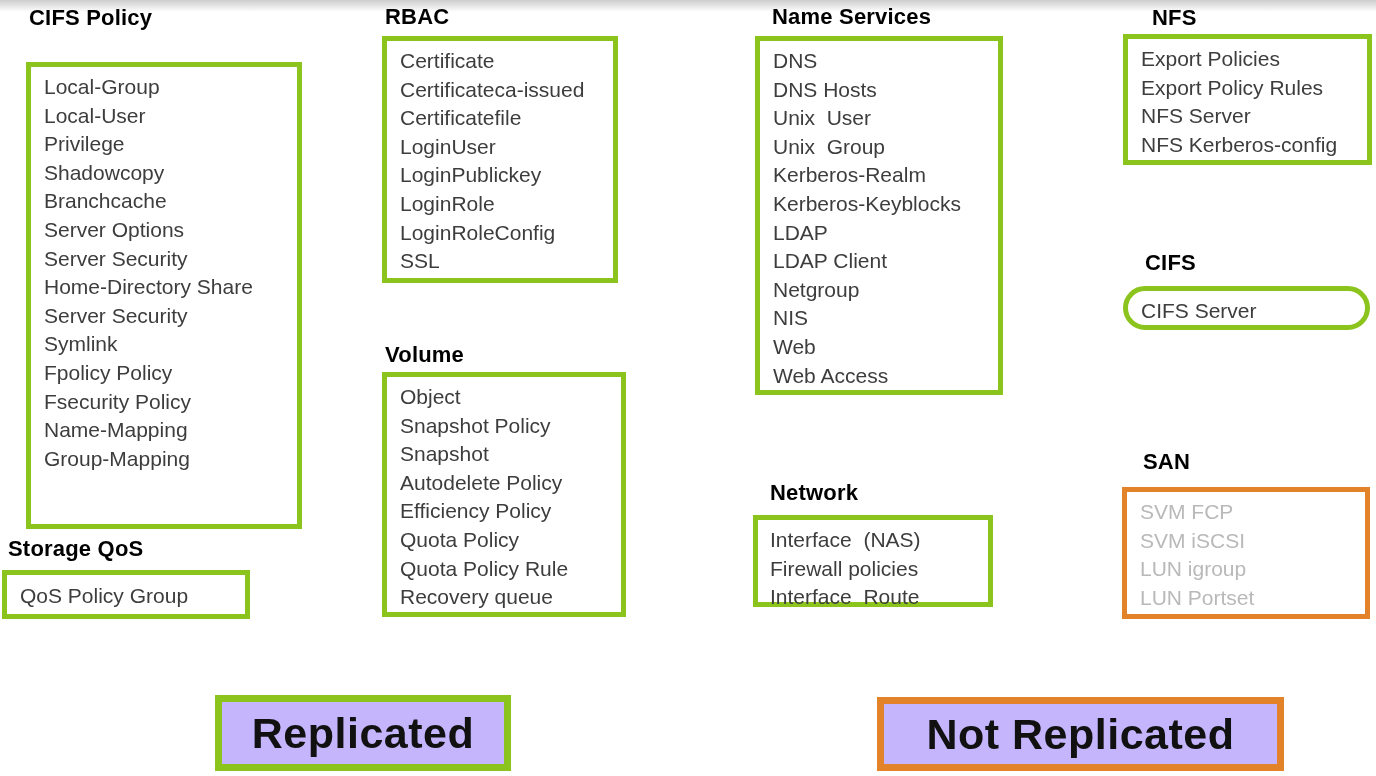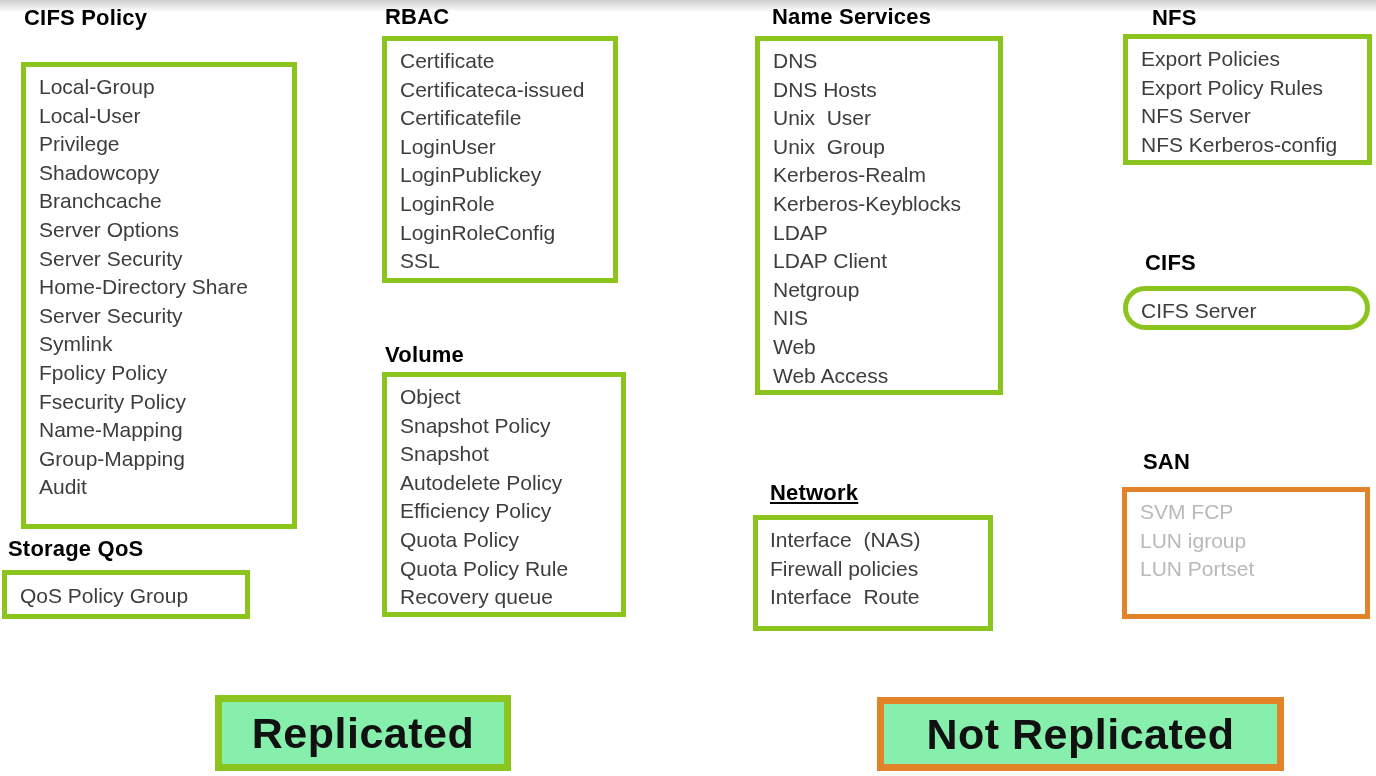--- a/index.html
+++ b/index.html
@@ -34,60 +34,60 @@
   .sec ul.orange { border-color: var(--not-replicated-orange); }
   .sec li {
     font-size: 21px;
     line-height: 28.6px;
     color: var(--item-text);
     white-space: pre;
   }
   .sec ul.muted li { color: var(--muted-item-text); }
 
   
-  #sec-cifs-policy   { left: 21px;    top: 6px;   }
+  #sec-cifs-policy   { left: 1px;    top: 6px; padding-left: 25px;   }
   #sec-cifs-policy h2   { margin: 0 0 6px 3px; }
   #sec-cifs-policy ul   { width: 276px; height: 467px; margin-top: 32px; }
 
   #sec-storage-qos   { left: 2px;    top: 537px; }
   #sec-storage-qos h2   { margin: 0 0 9px 6px; }
   #sec-storage-qos ul   { width: 248px; height: 49px; padding-top: 7px; }
 
   #sec-rbac          { left: 382px;  top: 5px;   }
   #sec-rbac h2          { margin: 0 0 7px 3px; }
   #sec-rbac ul          { width: 236px; height: 247px; }
 
   #sec-volume        { left: 382px;  top: 343px; }
   #sec-volume h2        { margin: 0 0 5px 3px; }
   #sec-volume ul        { width: 244px; height: 245px; }
 
   #sec-name-services { left: 755px;  top: 5px;   }
   #sec-name-services h2 { margin: 0 0 7px 17px; }
   #sec-name-services ul { width: 248px; height: 359px; line-height: 29px; }
 
   #sec-network       { left: 753px;  top: 481px; }
-  #sec-network h2       { margin: 0 0 10px 17px; text-decoration: underline; }
-  #sec-network ul       { width: 240px; height: 116px; padding-left: 12px; }
+  #sec-network h2       { margin: 0 0 10px 17px; }
+  #sec-network ul       { width: 240px; height: 92px; padding-left: 12px; }
 
   #sec-nfs           { left: 1123px; top: 6px;   }
   #sec-nfs h2           { margin: 0 0 4px 29px; }
   #sec-nfs ul           { width: 249px; height: 131px; }
 
   #sec-cifs          { left: 1123px; top: 251px; }
   #sec-cifs h2          { margin: 0 0 11px 22px; }
   #sec-cifs ul          { width: 247px; height: 44px; border-radius: 22px; }
 
   #sec-san           { left: 1122px; top: 450px; }
   #sec-san h2           { margin: 0 0 13px 21px; }
   #sec-san ul           { width: 248px; height: 132px; }
 
   .legend {
     position: absolute;
     display: flex; align-items: center; justify-content: center;
-    background: #86efac;
+    background: #c4b5fd;
     border: 7px solid var(--replicated-green);
     font-size: 43px; font-weight: bold;
     color: var(--legend-text);
     letter-spacing: 0.5px;
     white-space: nowrap;
   }
   #legend-replicated      { left: 215px; top: 695px; width: 296px; height: 76px; }
   #legend-not-replicated  { left: 877px; top: 697px; width: 407px; height: 74px;
                             border-color: var(--not-replicated-orange); }
 </style>
@@ -106,21 +106,20 @@
       <li>Branchcache</li>
       <li>Server Options</li>
       <li>Server Security</li>
       <li>Home-Directory Share</li>
       <li>Server Security</li>
       <li>Symlink</li>
       <li>Fpolicy Policy</li>
       <li>Fsecurity Policy</li>
       <li>Name-Mapping</li>
       <li>Group-Mapping</li>
-      <li>Audit</li>
     </ul>
 </div>
 
 <div class="sec" id="sec-storage-qos">
   <h2>Storage QoS</h2>
   <ul>
       <li>QoS Policy Group</li>
     </ul>
 </div>
 
@@ -193,20 +192,21 @@
   <h2>CIFS</h2>
   <ul>
       <li>CIFS Server</li>
     </ul>
 </div>
 
 <div class="sec" id="sec-san">
   <h2>SAN</h2>
   <ul class="orange muted">
       <li>SVM FCP</li>
+      <li>SVM iSCSI</li>
       <li>LUN igroup</li>
       <li>LUN Portset</li>
     </ul>
 </div>
 
 <div class="legend" id="legend-replicated">
   <span>Replicated</span>
 </div>
 
 <div class="legend" id="legend-not-replicated">

